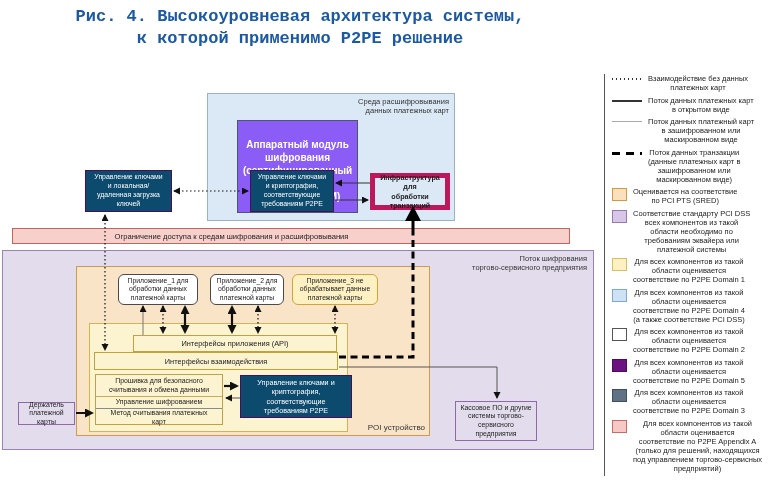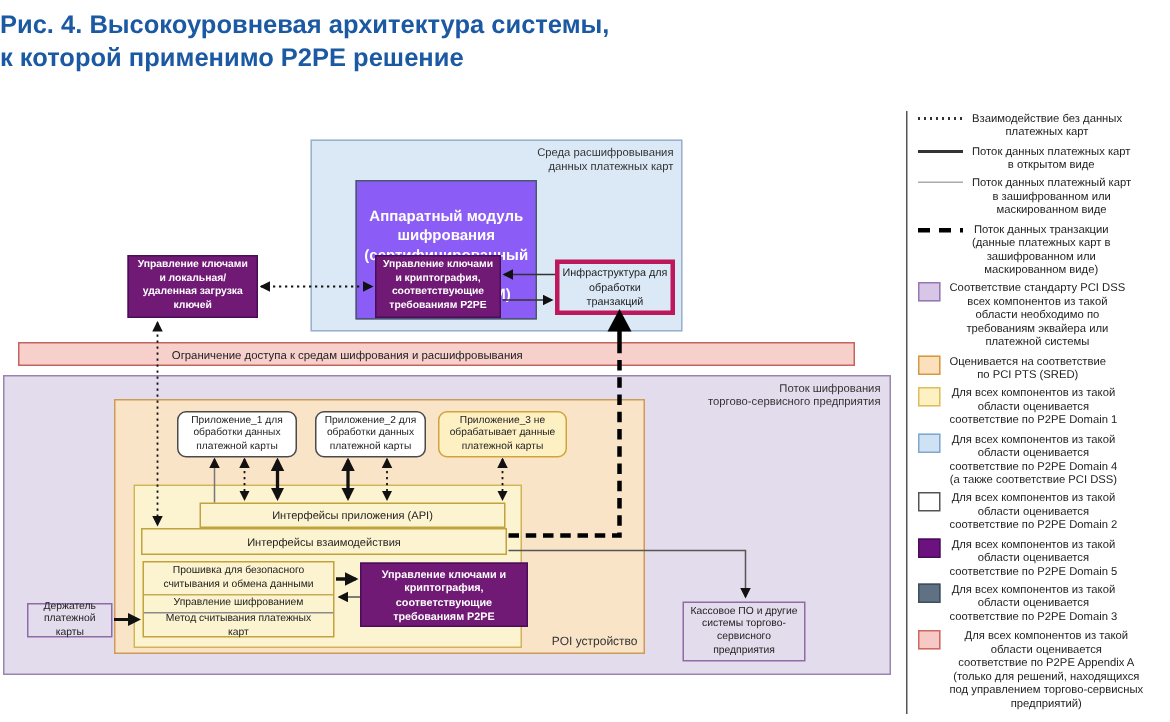--- a/index.html
+++ b/index.html
@@ -3,41 +3,41 @@
 <meta charset="utf-8">
 <style>
   html,body{margin:0;padding:0;background:#fff;}
   #stage{position:relative;width:780px;height:481px;background:#fff;overflow:hidden;
          font-family:"Liberation Sans",sans-serif;color:#222;}
   .abs{position:absolute;box-sizing:border-box;}
   .pre{white-space:pre-line;}
   .ctr{display:flex;align-items:center;justify-content:center;text-align:center;}
 
   
-  #title{left:0;top:6px;width:600px;text-align:left;
-         font-family:Liberation Sans, sans-serif;font-weight:bold;
+  #title{left:0;top:6px;width:600px;text-align:center;
+         font-family:Liberation Mono, monospace;font-weight:bold;
          font-size:17px;line-height:1.28;color:#1b59a2;}
 
   
   .env-label{font-size:7.5px;line-height:1.25;color:#333;text-align:right;}
   #decrypt-env{left:207px;top:93px;width:248px;height:128px;background:#dbe8f5;border:1px solid #9ab1cc;}
   #merchant-env{left:2px;top:250px;width:592px;height:200px;background:#e3dcec;border:1px solid #9a84b0;}
   #band{left:12px;top:228px;width:558px;height:16px;background:#f7cfcb;border:1px solid #c4645c;
         font-size:7.6px;color:#222;display:flex;align-items:center;justify-content:center;padding-right:119px;}
   #poi{left:76px;top:266px;width:354px;height:170px;background:#fae4c8;border:1px solid #cf9a55;}
   #poi-label{right:355px;top:423px;font-size:8px;color:#333;margin-left:12px;}
 
   #hsm{left:237px;top:120px;width:121px;height:93px;background:#8b5cf6;border:1px solid #49586a;
        color:#fff;font-size:10px;font-weight:bold;line-height:1.3;align-items:flex-start;padding-top:17px;}
-  .purple{background:#701a75;border:1px solid #4a0d59;color:#fff;font-size:6.9px;font-weight:bold;line-height:1.3;}
+  .purple{background:#0c4a6e;border:1px solid #4a0d59;color:#fff;font-size:6.9px;font-weight:normal;line-height:1.3;}
   #hsm-crypto{left:250px;top:170px;width:84px;height:42px;}
   #key-mgmt{left:85px;top:170px;width:87px;height:42px;}
   #poi-crypto{left:240px;top:375px;width:112px;height:43px;font-size:7.2px;}
-  #infra{left:370px;top:173px;width:80px;height:37px;background:#dbe8f5;border:3px solid #be185d;
-         font-size:7.2px;line-height:1.3;}
+  #infra{left:370px;top:173px;width:80px;height:37px;background:#dbe8f5;border:5px solid #be185d;
+         font-size:7.2px;line-height:1.3;font-weight:bold;}
 
   .app{top:274px;height:31px;border-radius:6px;background:#fff;border:1.3px solid #4a4a4a;
        font-size:6.8px;line-height:1.25;}
   #app1{left:118px;width:80px;}
   #app2{left:210px;width:74px;}
   #app3{left:292px;width:86px;background:#fdf0c2;border-color:#cfa43c;}
 
   #inner-box{left:89px;top:323px;width:259px;height:109px;background:#fcf3d0;border:1px solid #d1b458;}
   .bar{background:#fcf3d0;border:1px solid #c1a23c;font-size:7.4px;}
   #api-bar{left:133px;top:335px;width:204px;height:17px;}
@@ -196,33 +196,33 @@
 маскированном виде</div>
     </div>
     <div class="lg-item">
       <div class="lg-sym sym-dashed"></div>
       <div class="pre">Поток данных транзакции
 (данные платежных карт в
 зашифрованном или
 маскированном виде)</div>
     </div>
     <div class="lg-item">
+      <div class="lg-swatch" style="background: rgb(251, 224, 189); border-color: rgb(217, 151, 63);"></div>
+      <div class="pre">Оценивается на соответствие
+по PCI PTS (SRED)</div>
+    </div>
+    <div class="lg-item">
       <div class="lg-swatch" style="background: rgb(215, 198, 230); border-color: rgb(149, 120, 180);"></div>
       <div class="pre">Соответствие стандарту PCI DSS
 всех компонентов из такой
 области необходимо по
 требованиям эквайера или
 платежной системы</div>
     </div>
     <div class="lg-item">
-      <div class="lg-swatch" style="background: rgb(251, 224, 189); border-color: rgb(217, 151, 63);"></div>
-      <div class="pre">Оценивается на соответствие
-по PCI PTS (SRED)</div>
-    </div>
-    <div class="lg-item">
       <div class="lg-swatch" style="background: rgb(253, 240, 194); border-color: rgb(220, 191, 90);"></div>
       <div class="pre">Для всех компонентов из такой
 области оценивается
 соответствие по P2PE Domain 1</div>
     </div>
     <div class="lg-item">
       <div class="lg-swatch" style="background: rgb(207, 226, 243); border-color: rgb(127, 168, 208);"></div>
       <div class="pre">Для всех компонентов из такой
 области оценивается
 соответствие по P2PE Domain 4

